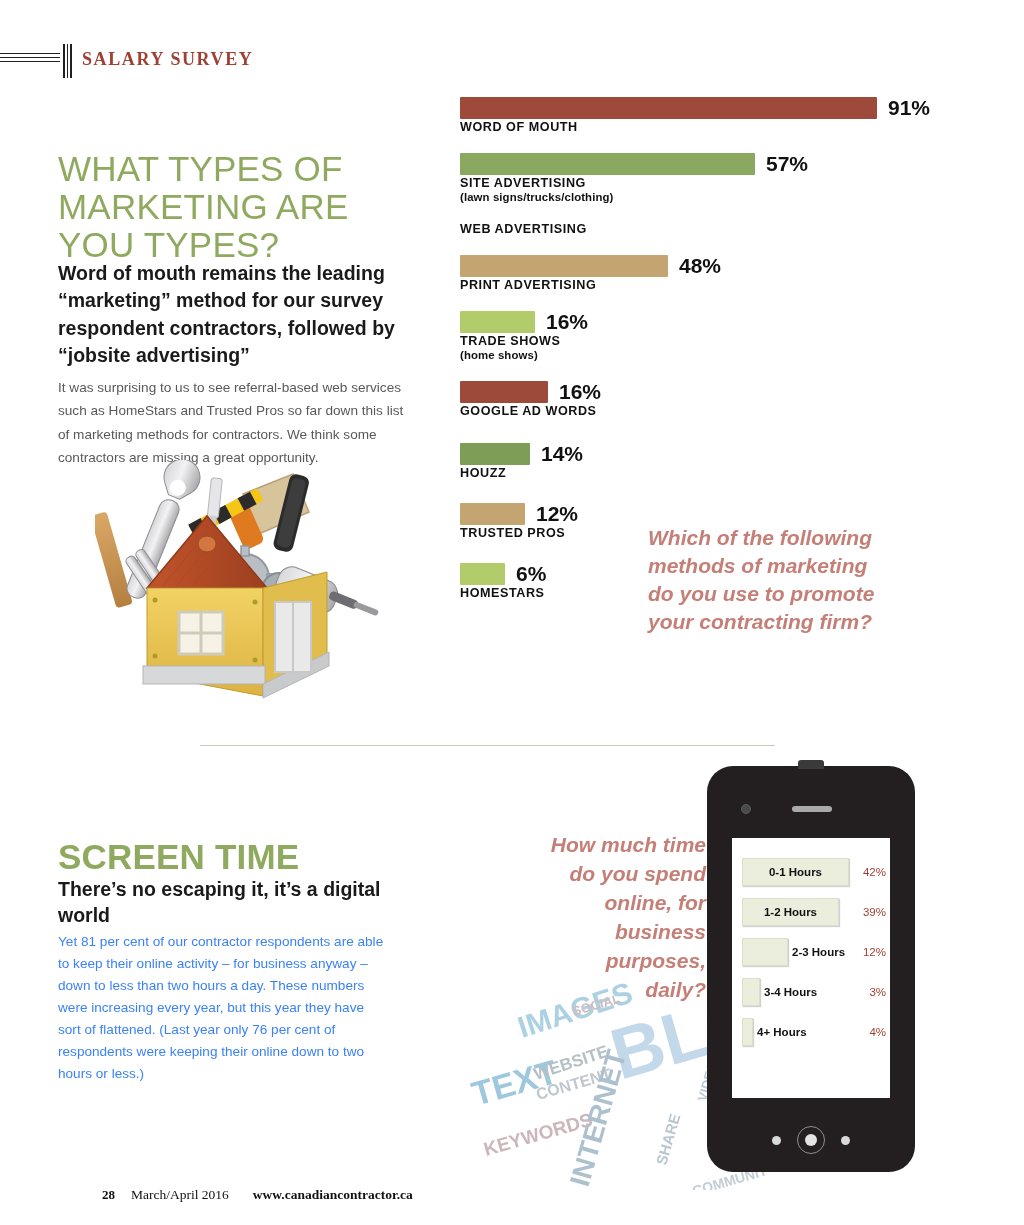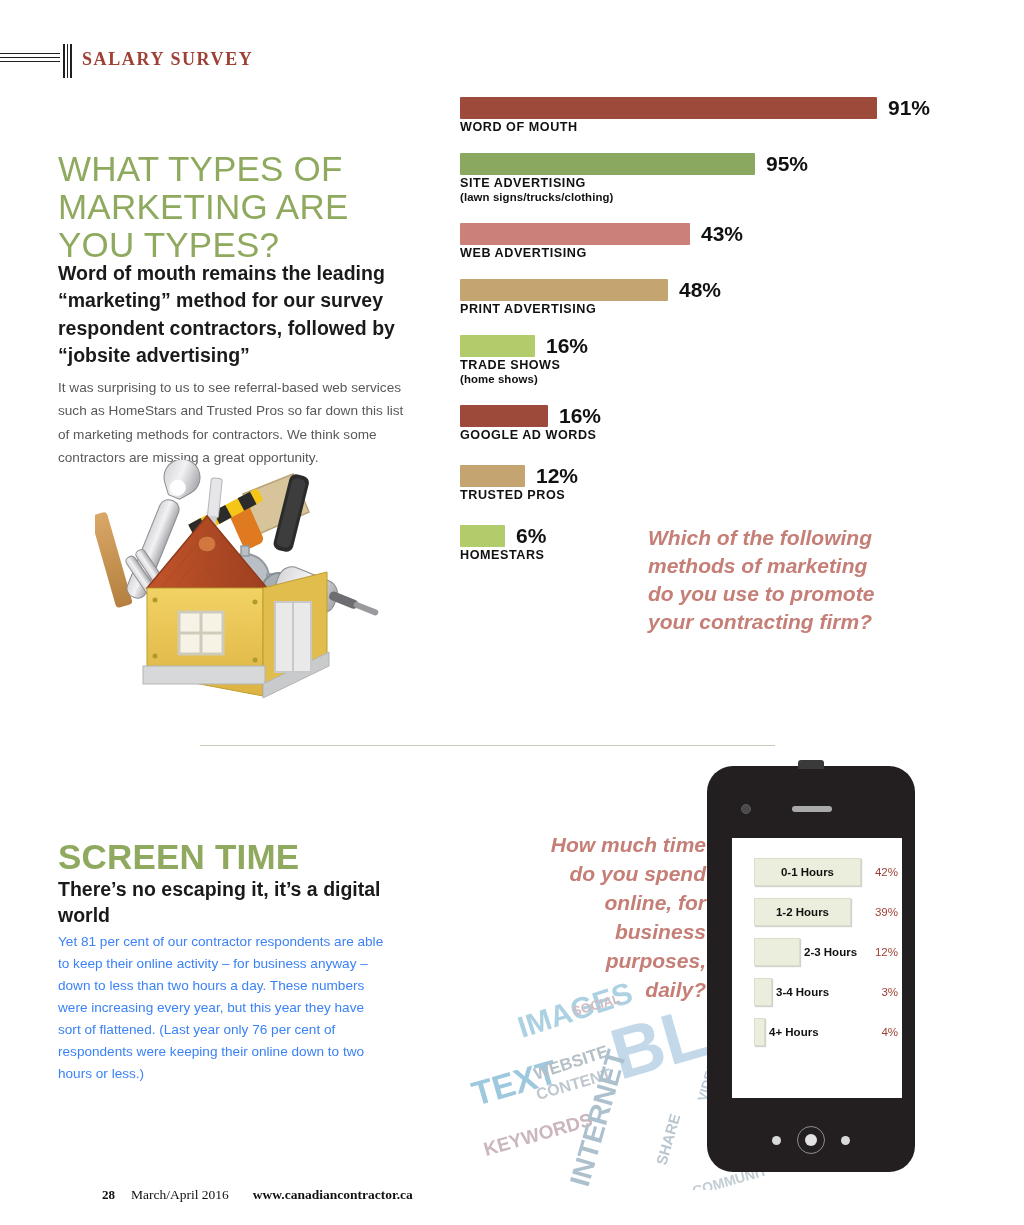--- a/index.html
+++ b/index.html
@@ -99,21 +99,21 @@
     position:absolute;inset:0;background:#231f20;border-radius:26px;
   }
   .phone-top-nub{
     position:absolute;left:50%;top:-6px;transform:translateX(-50%);
     width:26px;height:9px;background:#3a3a3a;border-radius:3px 3px 0 0;
   }
   .phone-cam{position:absolute;left:34px;top:38px;width:8px;height:8px;border-radius:50%;
     background:#4a4a4a;border:1px solid #5c5c5c;}
   .phone-speaker{position:absolute;left:85px;top:40px;width:40px;height:6px;border-radius:3px;background:#a9a9a9;}
   .phone-screen{
-    position:absolute;left:25px;top:72px;width:158px;height:260px;background:#fff;padding-left:12px;
+    position:absolute;left:25px;top:72px;width:158px;height:260px;background:#fff;
   }
   .phone-home{
     position:absolute;left:50%;bottom:18px;transform:translateX(-50%);
     display:flex;align-items:center;gap:16px;
   }
   .dot{width:9px;height:9px;border-radius:50%;background:#d9d9d9;}
   .home-ring{width:26px;height:26px;border-radius:50%;border:1.5px solid #8d8d8d;
     display:flex;align-items:center;justify-content:center;}
   .home-ring span{width:12px;height:12px;border-radius:50%;background:#e3e3e3;display:block;}
 
@@ -274,30 +274,26 @@
     <div class="row">
       <div class="bar-wrap">
         <div class="bar" style="width: 417px; background: rgb(158, 74, 59);"></div>
         <div class="pct">91%</div>
       </div>
       <div class="cat">WORD OF MOUTH</div>
     </div>
     <div class="row" style="margin-top: 18px;">
       <div class="bar-wrap">
         <div class="bar" style="width: 295px; background: rgb(138, 168, 95);"></div>
-        <div class="pct">95%</div>
+        <div class="pct">57%</div>
       </div>
       <div class="cat">SITE ADVERTISING</div>
       <div class="sub">(lawn signs/trucks/clothing)</div>
     </div>
     <div class="row" style="margin-top: 18px;">
-      <div class="bar-wrap">
-        <div class="bar" style="width: 230px; background: rgb(203, 128, 121);"></div>
-        <div class="pct">43%</div>
-      </div>
       <div class="cat">WEB ADVERTISING</div>
     </div>
     <div class="row" style="margin-top: 18px;">
       <div class="bar-wrap">
         <div class="bar" style="width: 208px; background: rgb(196, 165, 114);"></div>
         <div class="pct">48%</div>
       </div>
       <div class="cat">PRINT ADVERTISING</div>
     </div>
     <div class="row" style="margin-top: 18px;">
@@ -307,20 +303,27 @@
       </div>
       <div class="cat">TRADE SHOWS</div>
       <div class="sub">(home shows)</div>
     </div>
     <div class="row" style="margin-top: 18px;">
       <div class="bar-wrap">
         <div class="bar" style="width: 88px; background: rgb(158, 74, 59);"></div>
         <div class="pct">16%</div>
       </div>
       <div class="cat">GOOGLE AD WORDS</div>
+    </div>
+    <div class="row" style="margin-top: 24px;">
+      <div class="bar-wrap">
+        <div class="bar" style="width: 70px; background: rgb(126, 157, 87);"></div>
+        <div class="pct">14%</div>
+      </div>
+      <div class="cat">HOUZZ</div>
     </div>
     <div class="row" style="margin-top: 22px;">
       <div class="bar-wrap">
         <div class="bar" style="width: 65px; background: rgb(196, 165, 114);"></div>
         <div class="pct">12%</div>
       </div>
       <div class="cat">TRUSTED PROS</div>
     </div>
     <div class="row" style="margin-top: 22px;">
       <div class="bar-wrap">

